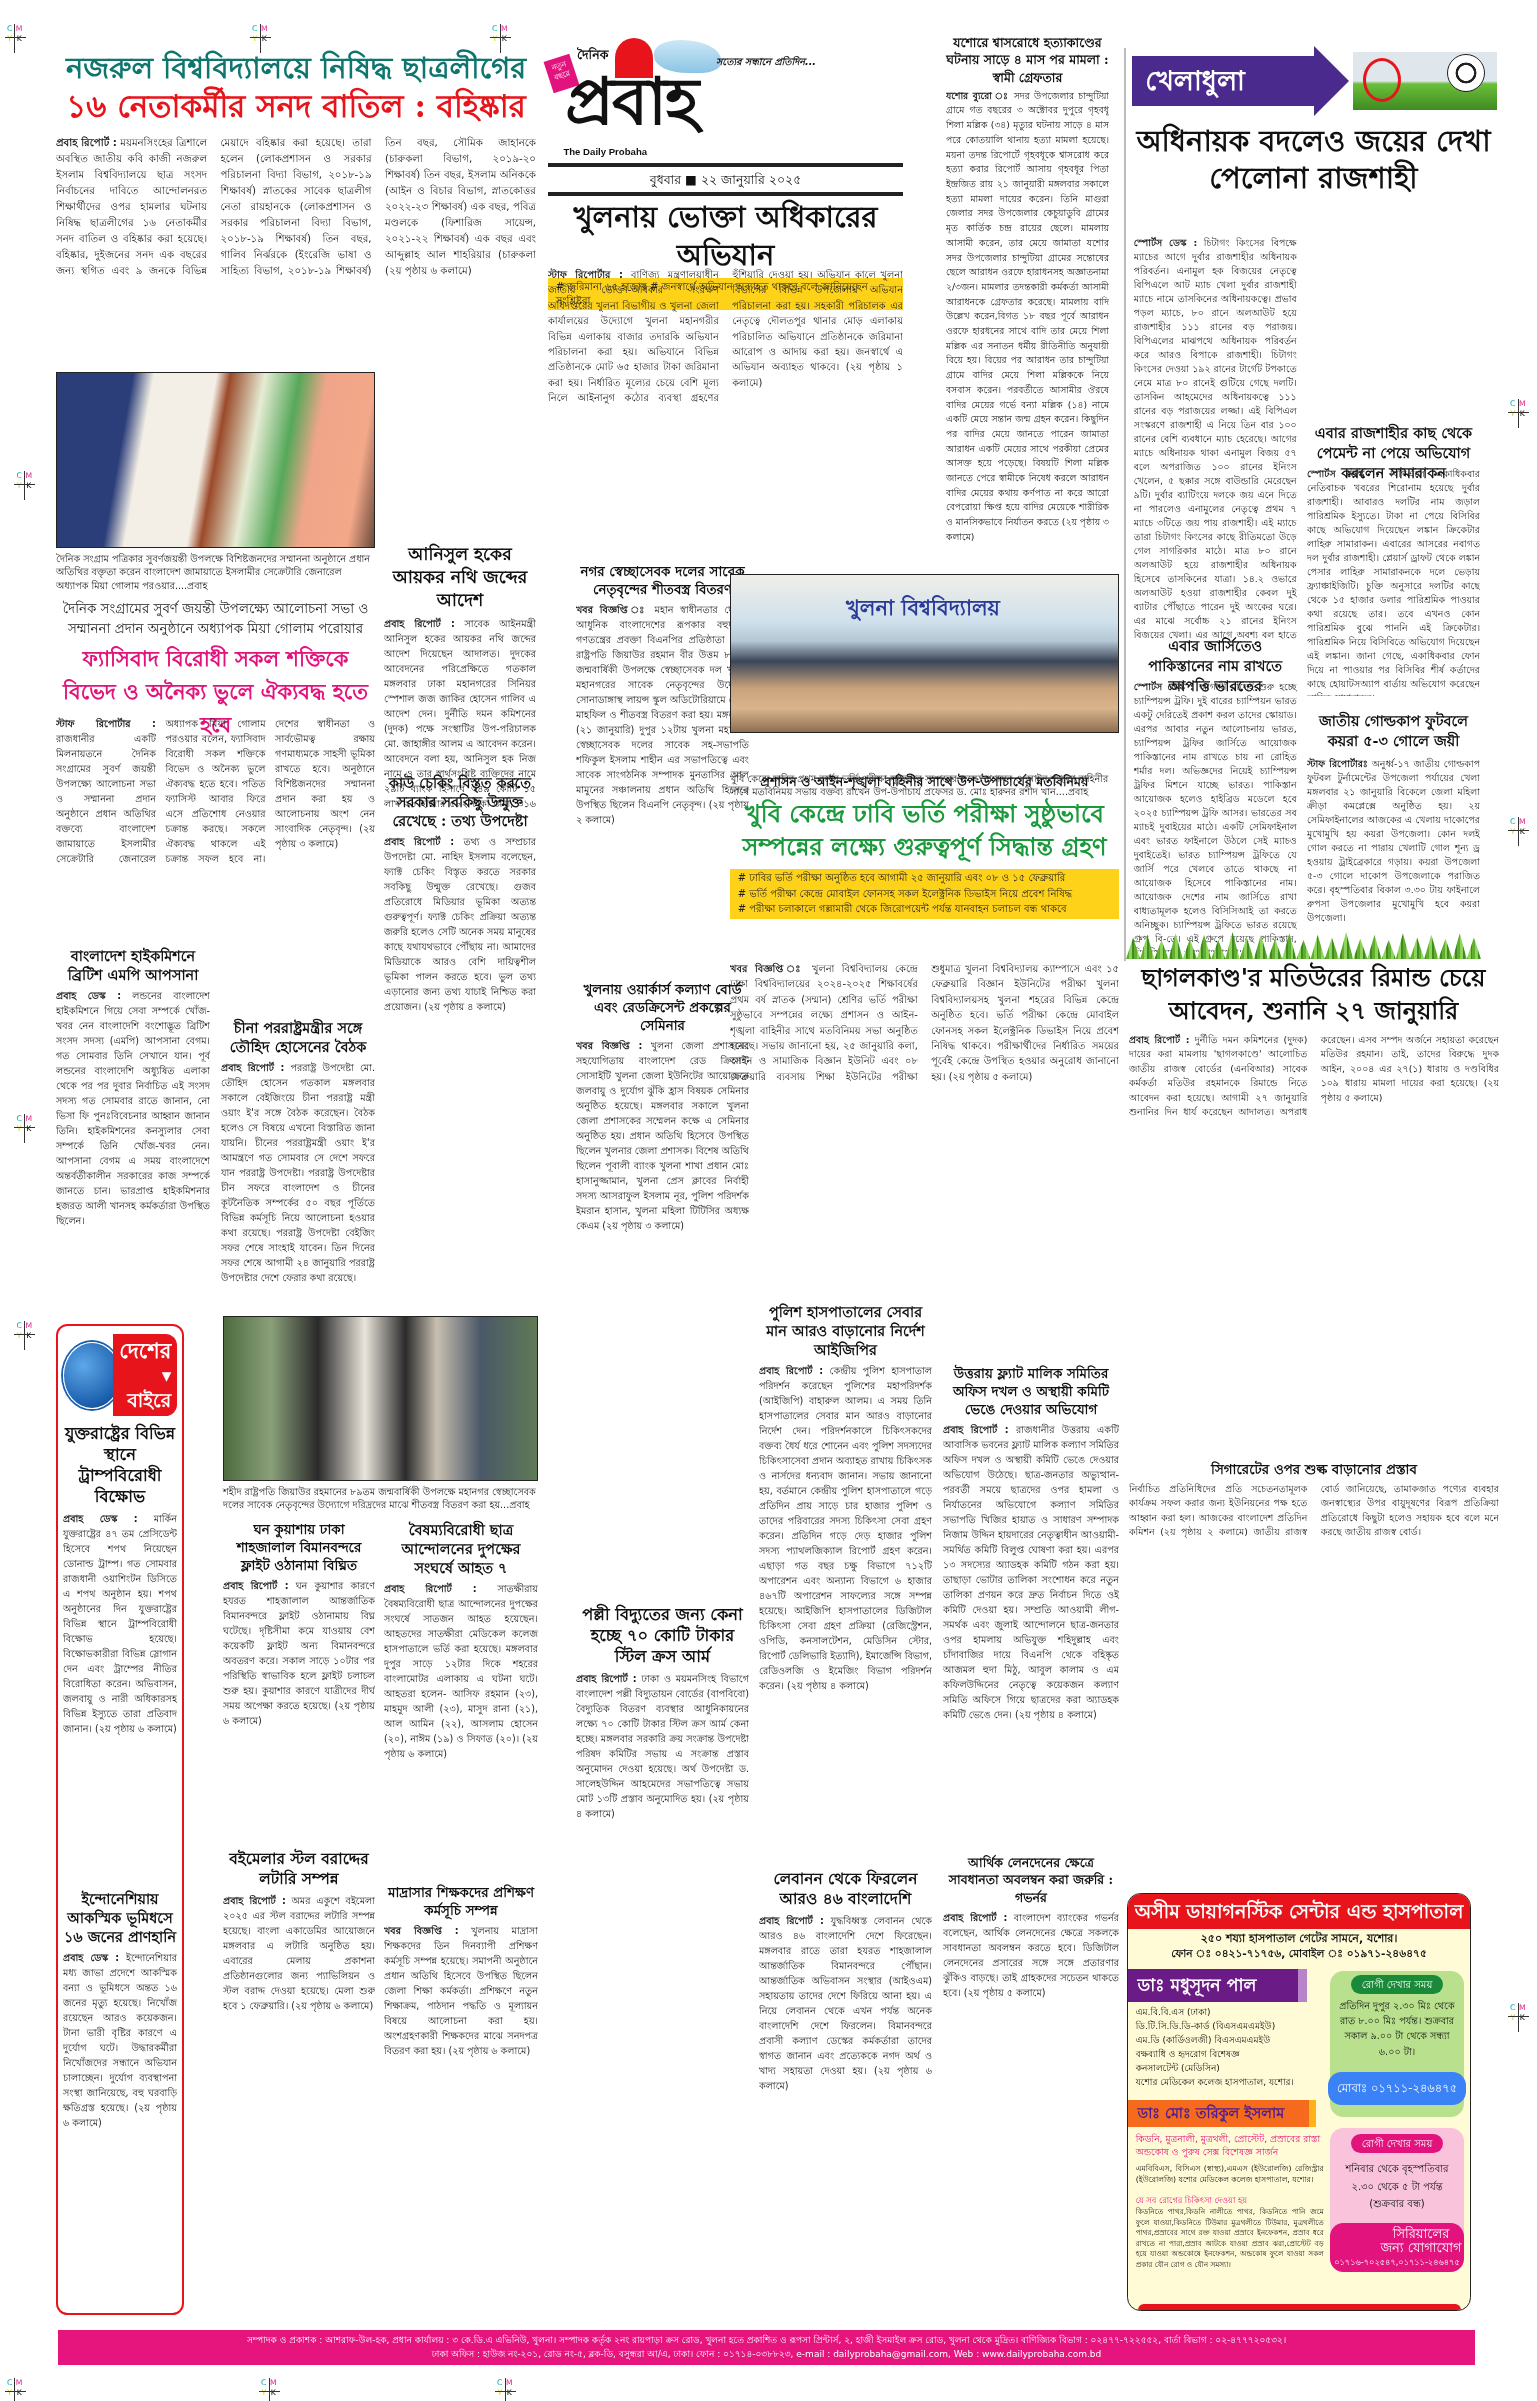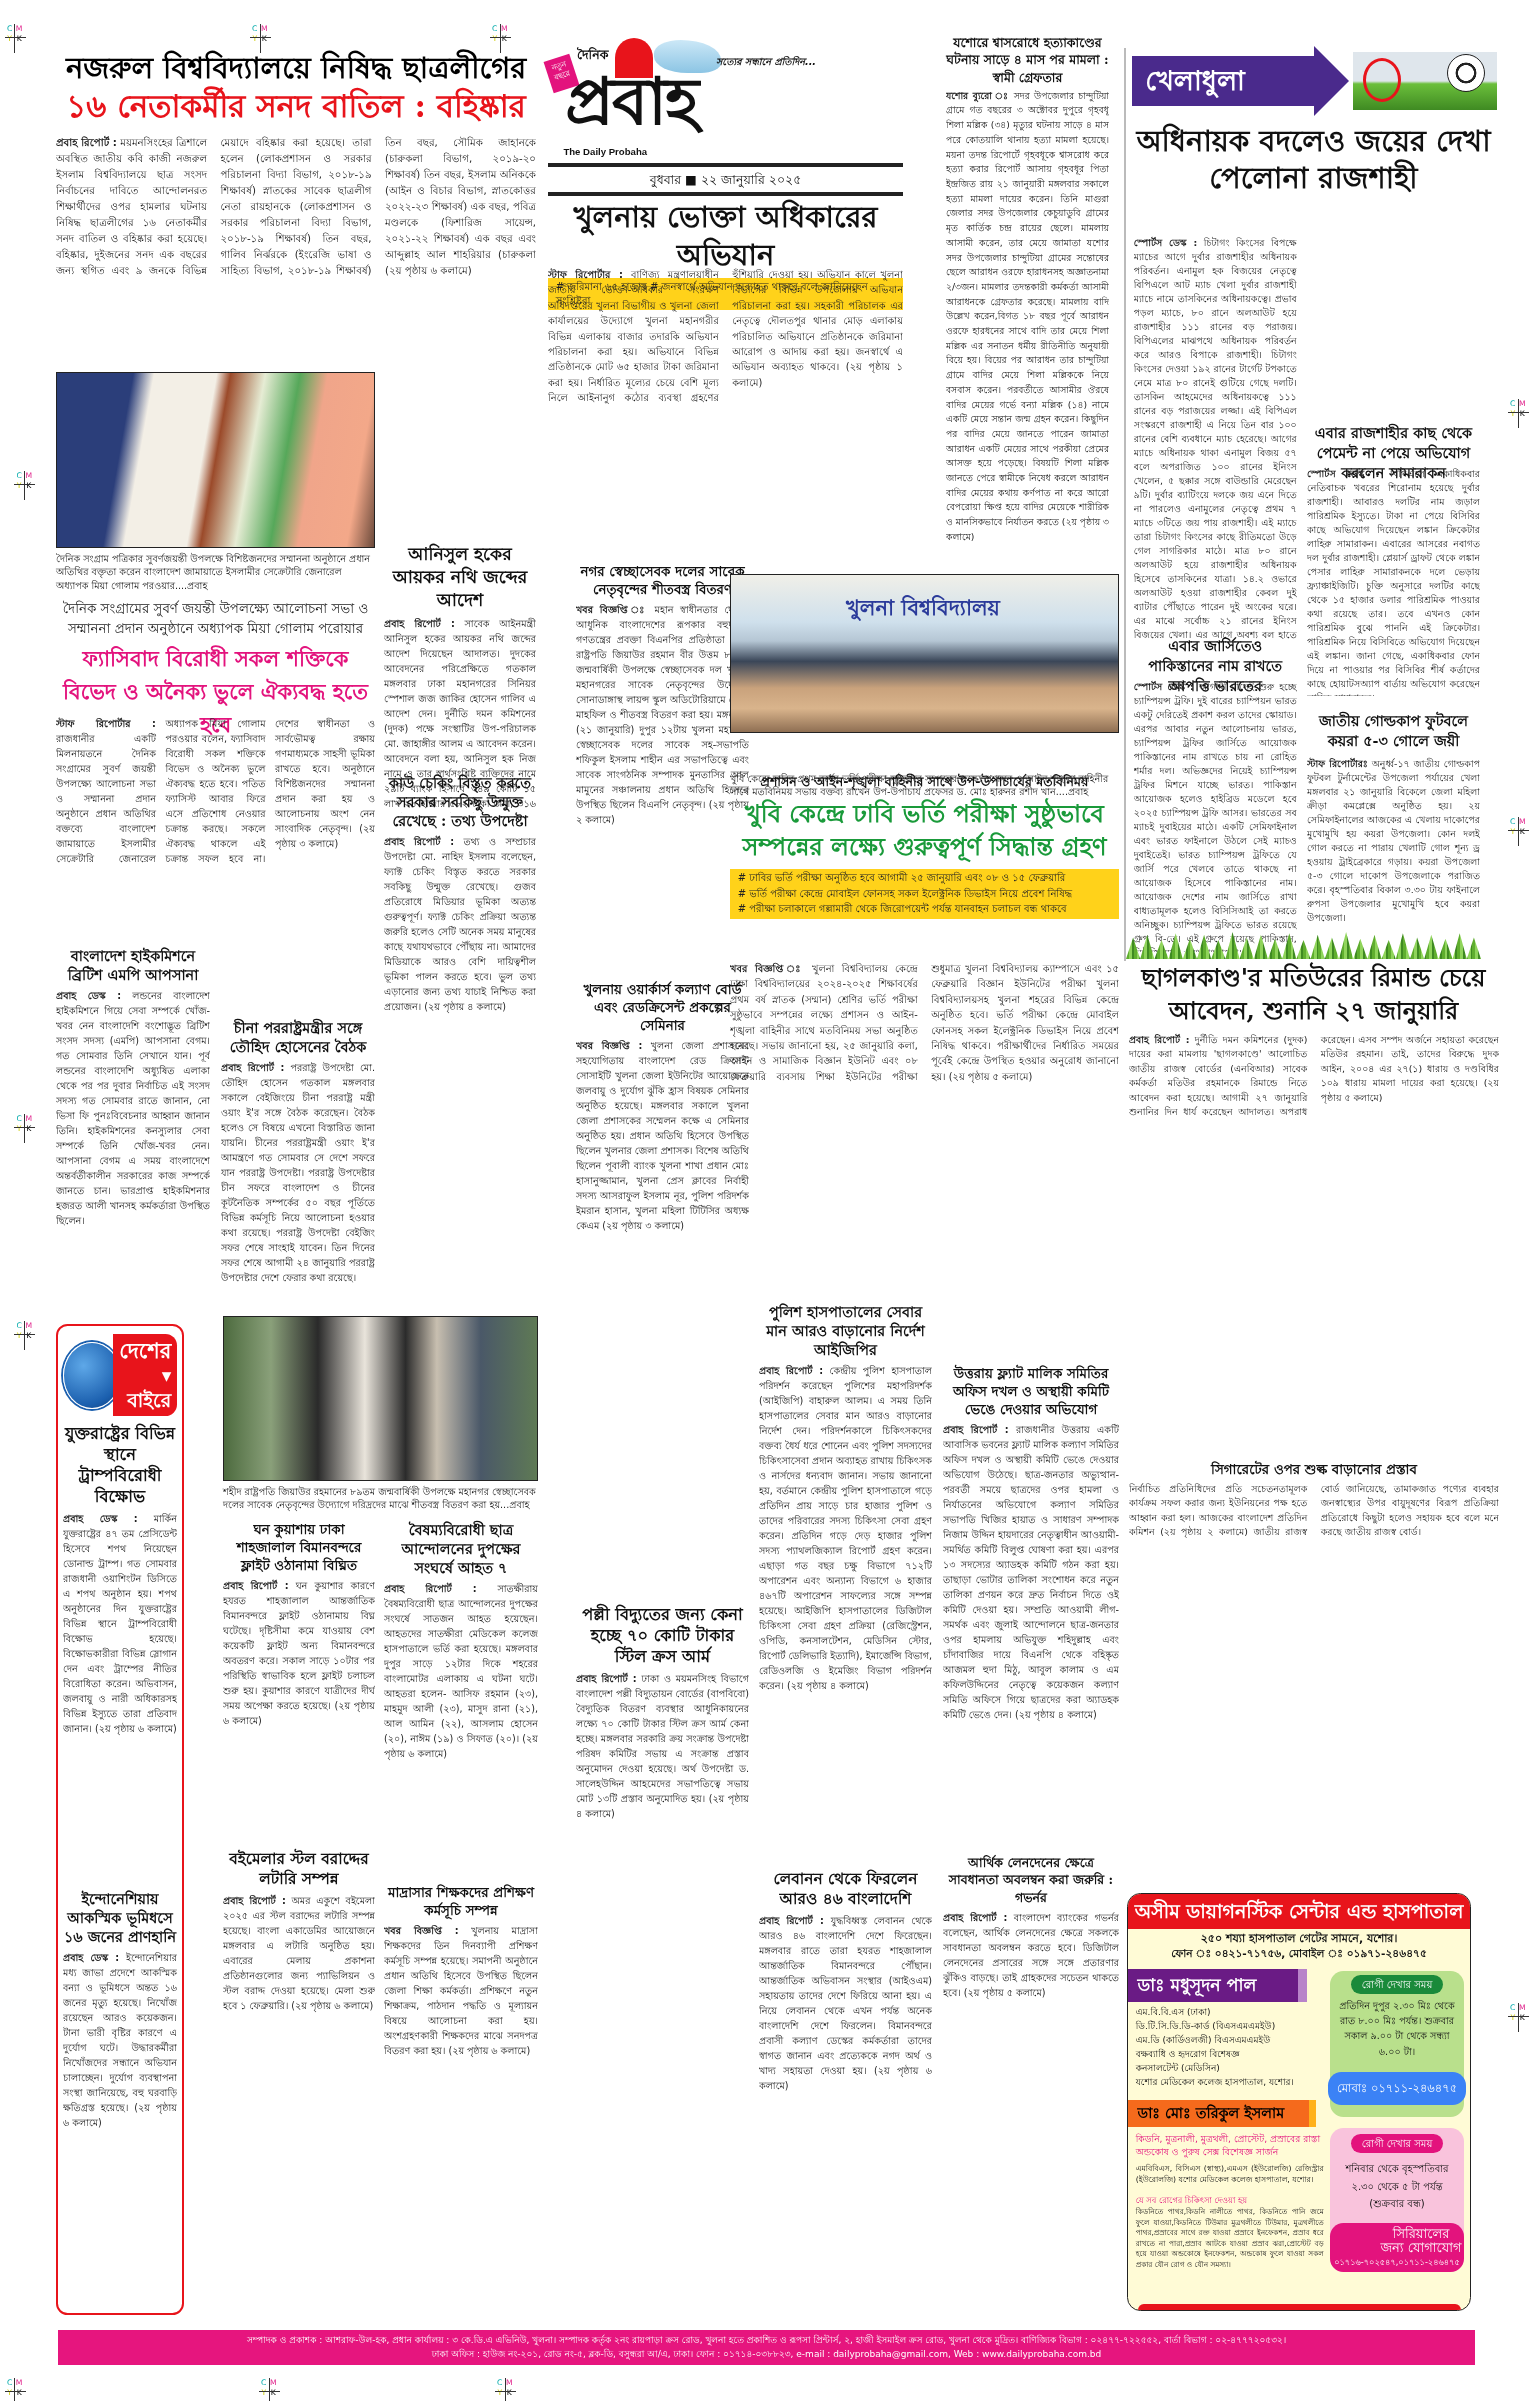--- a/index.html
+++ b/index.html
@@ -31,21 +31,21 @@
 <div class="reg" style="left:14.4px;top:1321px;"><span class="c">C</span><span class="m">M</span><br><span class="y">Y</span><span class="k">K</span></div>
 <div class="reg" style="left:14.4px;top:1114px;"><span class="c">C</span><span class="m">M</span><br><span class="y">Y</span><span class="k">K</span></div>
 <div class="reg" style="left:1508px;top:399px;"><span class="c">C</span><span class="m">M</span><br><span class="y">Y</span><span class="k">K</span></div>
 <div class="reg" style="left:1508px;top:817px;"><span class="c">C</span><span class="m">M</span><br><span class="y">Y</span><span class="k">K</span></div>
 <div class="reg" style="left:1508px;top:2003px;"><span class="c">C</span><span class="m">M</span><br><span class="y">Y</span><span class="k">K</span></div>
 <div class="reg" style="left:4.8px;top:2378px;"><span class="c">C</span><span class="m">M</span><br><span class="y">Y</span><span class="k">K</span></div>
 <div class="reg" style="left:259px;top:2378px;"><span class="c">C</span><span class="m">M</span><br><span class="y">Y</span><span class="k">K</span></div>
 <div class="reg" style="left:495px;top:2378px;"><span class="c">C</span><span class="m">M</span><br><span class="y">Y</span><span class="k">K</span></div>
 
 <section class="abs" style="left:56px;top:53px;width:480px;">
-  <div class="hl" style="color:#000000;font-size:29px;">নজরুল বিশ্ববিদ্যালয়ে নিষিদ্ধ ছাত্রলীগের</div>
+  <div class="hl" style="color:#0f766e;font-size:29px;">নজরুল বিশ্ববিদ্যালয়ে নিষিদ্ধ ছাত্রলীগের</div>
   <div class="hl" style="color:#e8141b;font-size:31px;margin-top:5.8px;">১৬ নেতাকর্মীর সনদ বাতিল : বহিষ্কার</div>
   <div class="body cols3" style="height:207px;margin-top:11.5px;font-size:10.2px;line-height:16px;">
     <span class="byline">প্রবাহ রিপোর্ট :</span>
     <span>ময়মনসিংহের ত্রিশালে অবস্থিত জাতীয় কবি কাজী নজরুল ইসলাম বিশ্ববিদ্যালয়ে ছাত্র সংসদ নির্বাচনের দাবিতে আন্দোলনরত শিক্ষার্থীদের ওপর হামলার ঘটনায় নিষিদ্ধ ছাত্রলীগের ১৬ নেতাকর্মীর সনদ বাতিল ও বহিষ্কার করা হয়েছে। বহিষ্কার, দুইজনের সনদ এক বছরের জন্য স্থগিত এবং ৯ জনকে বিভিন্ন মেয়াদে বহিষ্কার করা হয়েছে। তারা হলেন (লোকপ্রশাসন ও সরকার পরিচালনা বিদ্যা বিভাগ, ২০১৮-১৯ শিক্ষাবর্ষ) স্নাতকের সাবেক ছাত্রলীগ নেতা রায়হানকে (লোকপ্রশাসন ও সরকার পরিচালনা বিদ্যা বিভাগ, ২০১৮-১৯ শিক্ষাবর্ষ) তিন বছর, গালিব নির্ঝরকে (ইংরেজি ভাষা ও সাহিত্য বিভাগ, ২০১৮-১৯ শিক্ষাবর্ষ) তিন বছর, সৌমিক জাহানকে (চারুকলা বিভাগ, ২০১৯-২০ শিক্ষাবর্ষ) তিন বছর, ইসলাম অনিককে (আইন ও বিচার বিভাগ, স্নাতকোত্তর ২০২২-২৩ শিক্ষাবর্ষ) এক বছর, পবিত্র মণ্ডলকে (ফিশারিজ সায়েন্স, ২০২১-২২ শিক্ষাবর্ষ) এক বছর এবং আব্দুল্লাহ আল শাহরিয়ার (চারুকলা (২য় পৃষ্ঠায় ৬ কলামে)</span>
   </div>
 </section>
 
 <div class="photo" style="left:56px;top:372px;width:319px;height:176px;background:linear-gradient(100deg,#2b3e7a 0%,#2b3e7a 22%,#f3efe6 28%,#f3efe6 46%,#9b4a2a 50%,#e6ecd4 60%,#56a85a 70%,#f0a58a 78%,#f3a889 92%,#6b4a3b 100%);"></div>
 <div class="caption abs" style="left:56px;top:552px;width:319px;font-size:9.6px;line-height:13.4px;">দৈনিক সংগ্রাম পত্রিকার সুবর্ণজয়ন্তী উপলক্ষে বিশিষ্টজনদের সম্মাননা অনুষ্ঠানে প্রধান অতিথির বক্তৃতা করেন বাংলাদেশ জামায়াতে ইসলামীর সেক্রেটারি জেনারেল অধ্যাপক মিয়া গোলাম পরওয়ার....প্রবাহ</div>
 <div class="abs" style="left:56px;top:599px;width:319px;font-family:'DejaVu Sans',sans-serif;font-size:13.4px;line-height:20px;text-align:center;color:#222;">দৈনিক সংগ্রামের সুবর্ণ জয়ন্তী উপলক্ষ্যে আলোচনা সভা ও সম্মাননা প্রদান অনুষ্ঠানে অধ্যাপক মিয়া গোলাম পরোয়ার</div>
@@ -311,21 +311,21 @@
     <div>বক্ষব্যাধি ও হৃদরোগ বিশেষজ্ঞ</div>
     <div>কনসালটেন্ট (মেডিসিন)</div>
     <div>যশোর মেডিকেল কলেজ হাসপাতাল, যশোর।</div>
   </div>
   <div class="abs" style="left:202px;top:77px;width:134px;height:146px;background:#b9e08c;border-radius:13.4px;">
     <div style="margin:3.8px auto;width:92px;background:#1a8a3a;color:#fff;border-radius:11.5px;text-align:center;font-size:10px;line-height:19px;">রোগী দেখার সময়</div>
     <div style="text-align:center;font-size:9.6px;line-height:15.4px;padding:0 3.8px;">প্রতিদিন দুপুর ২.৩০ মিঃ থেকে রাত ৮.০০ মিঃ পর্যন্ত। শুক্রবার সকাল ৯.০০ টা থেকে সন্ধ্যা ৬.০০ টা।</div>
     <div class="abs" style="left:-1.9px;bottom:12px;width:138px;background:#3b82f6;color:#fff;border-radius:13.4px;text-align:center;font-size:11.5px;line-height:33px;">মোবাঃ ০১৭১১-২৪৬৪৭৫</div>
   </div>
 
-  <div class="abs" style="left:0;top:206px;width:188px;height:27px;background:#f56a1c;color:#000000;font-weight:bold;font-size:14.4px;line-height:27px;padding-left:9.6px;border-right:7.7px solid #ffb11a;">ডাঃ মোঃ তরিকুল ইসলাম</div>
+  <div class="abs" style="left:0;top:206px;width:188px;height:27px;background:#f56a1c;color:#4c1d95;font-weight:bold;font-size:14.4px;line-height:27px;padding-left:9.6px;border-right:7.7px solid #ffb11a;">ডাঃ মোঃ তরিকুল ইসলাম</div>
   <div class="abs" style="left:7.7px;top:238px;width:192px;color:#e3137d;font-size:9.2px;line-height:13px;">কিডনি, মুত্রনালী, মুত্রথলী, প্রোস্টেট, প্রস্রাবের রাস্তা অন্ডকোষ ও পুরুষ সেক্স বিশেষজ্ঞ সার্জন</div>
   <div class="ab s abs" style="left:7.7px;top:269px;width:188px;font-size:7.7px;line-height:11px;text-align:justify;">এমবিবিএস, বিসিএস (স্বাস্থ্য),এমএস (ইউরোলজি) রেজিস্ট্রার (ইউরোলজি) যশোর মেডিকেল কলেজ হাসপাতাল, যশোর।</div>
   <div class="abs" style="left:7.7px;top:301px;width:188px;color:#e3137d;font-size:8.2px;line-height:11.5px;">যে সব রোগের চিকিৎসা দেওয়া হয়</div>
   <div class="abs" style="left:7.7px;top:313px;width:188px;font-size:7.3px;line-height:10.6px;text-align:justify;">কিডনিতে পাথর,কিডনি নালীতে পাথর, কিডনিতে পানি জমে ফুলে যাওয়া,কিডনিতে টিউমার মুত্রথলীতে টিউমার, মুত্রথলীতে পাথর,প্রস্রাবের সাথে রক্ত যাওয়া প্রস্রাবে ইনফেকশন, প্রস্রাব ধরে রাখতে না পারা,প্রস্রাব আটকে যাওয়া প্রস্রাব ঝরা,প্রোস্টেট বড় হয়ে যাওয়া অন্ডকোষে ইনফেকশন, অন্ডকোষ ফুলে যাওয়া সকল প্রকার যৌন রোগ ও যৌন সমস্যা।</div>
 
   <div class="abs" style="left:202px;top:234px;width:134px;height:144px;background:#f9c3dc;border-radius:13.4px;">
     <div style="margin:5.8px auto;width:92px;background:#e3137d;color:#fff;border-radius:11.5px;text-align:center;font-size:10px;line-height:19px;">রোগী দেখার সময়</div>
     <div style="text-align:center;font-size:10px;line-height:17.3px;padding:1.9px 5.8px;">শনিবার থেকে বৃহস্পতিবার ২.৩০ থেকে ৫ টা পর্যন্ত (শুক্রবার বন্ধ)</div>
     <div class="abs" style="left:0;bottom:0;width:134px;background:#e3137d;color:#fff;border-radius:13.4px;text-align:center;padding:3.8px 1.9px;">
       <div style="font-size:13px;line-height:14.4px;margin-left:48px;">সিরিয়ালের জন্য যোগাযোগ</div>

